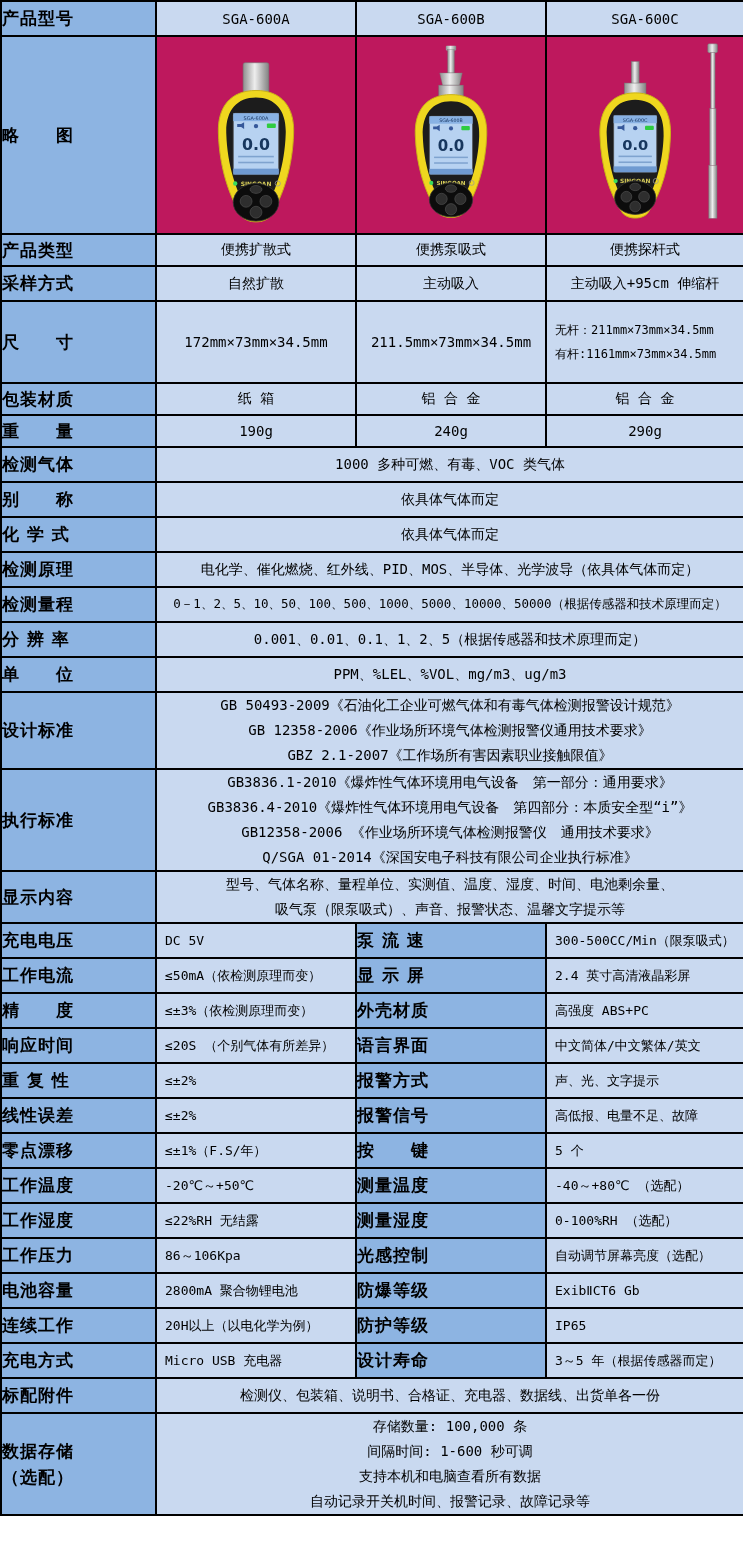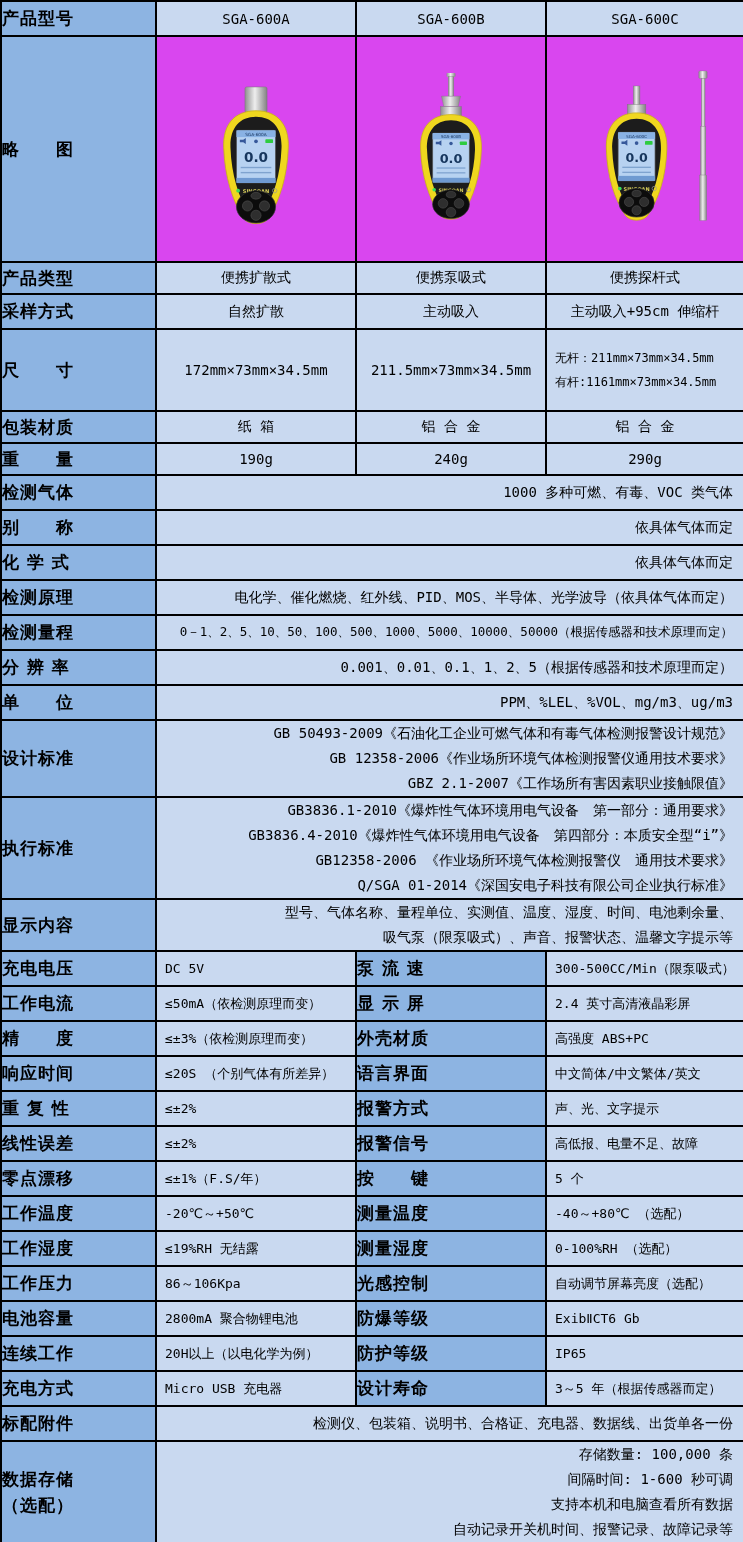--- a/index.html
+++ b/index.html
@@ -3,26 +3,26 @@
 <meta charset="utf-8">
 <style>
   html,body{margin:0;padding:0;background:#fff;}
   body{font-family:"DejaVu Sans",sans-serif;color:#000;}
   #wrap{width:743px;}
   table{border-collapse:collapse;table-layout:fixed;width:743px;}
   td{border:2px solid #000;overflow:hidden;vertical-align:middle;padding:0;}
   .lbl{background:#8DB4E2;font-weight:bold;text-align:left;font-size:17px;letter-spacing:1px;}
   .val{background:#C9D9F0;font-family:"DejaVu Sans Mono","DejaVu Sans",sans-serif;font-size:14px;}
   .c{text-align:center;}
-  .l{text-align:right;padding:0 10px;white-space:nowrap;}
+  .l{text-align:center;padding:0 10px;white-space:nowrap;}
   .pv{padding:0 8px;white-space:nowrap;font-size:13px;}
   .tight{font-size:12.5px;}
   .dim{font-size:12px;line-height:24px;padding:16px 8px;white-space:nowrap;text-align:left;}
   .ml div{line-height:25px;white-space:nowrap;}
-  .img{background:#d946ef;padding:14px;}
+  .img{background:#be185d;padding:0;}
   .img svg{display:block;}
   .h35{height:35px}.h34{height:32px}.h53{height:60px}.h198{height:198px}
   .h73{height:73px}.h98{height:98px}.h52{height:52px}.h99{height:99px}
   .stor-lbl div{line-height:26px;}
 </style>
 </head>
 <body>
 
 <div id="wrap">
 <table>
@@ -282,21 +282,21 @@
   <td class="val pv">5 个</td>
 </tr>
 <tr class="h35">
   <td class="lbl">工作温度</td>
   <td class="val pv">-20℃～+50℃</td>
   <td class="lbl">测量温度</td>
   <td class="val pv">-40～+80℃ （选配）</td>
 </tr>
 <tr class="h35">
   <td class="lbl">工作湿度</td>
-  <td class="val pv">≤19%RH 无结露</td>
+  <td class="val pv">≤22%RH 无结露</td>
   <td class="lbl">测量湿度</td>
   <td class="val pv">0-100%RH （选配）</td>
 </tr>
 <tr class="h35">
   <td class="lbl">工作压力</td>
   <td class="val pv">86～106Kpa</td>
   <td class="lbl">光感控制</td>
   <td class="val pv">自动调节屏幕亮度（选配）</td>
 </tr>
 <tr class="h35">

